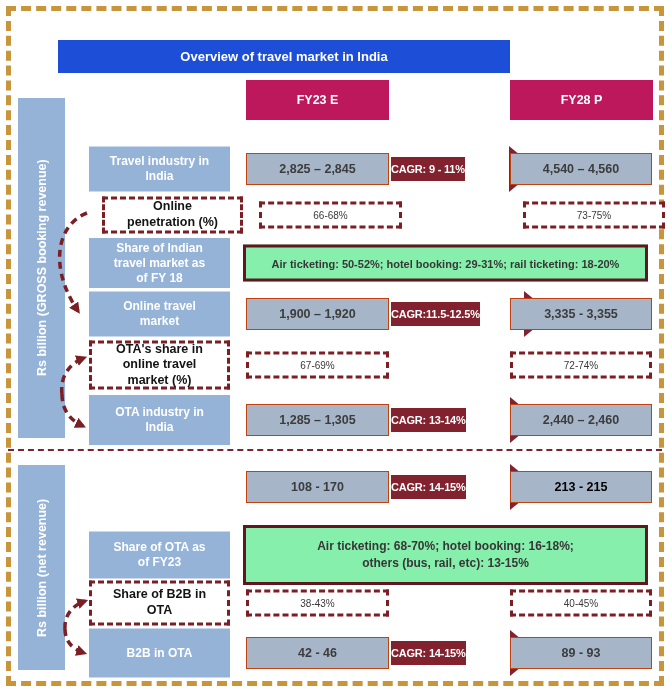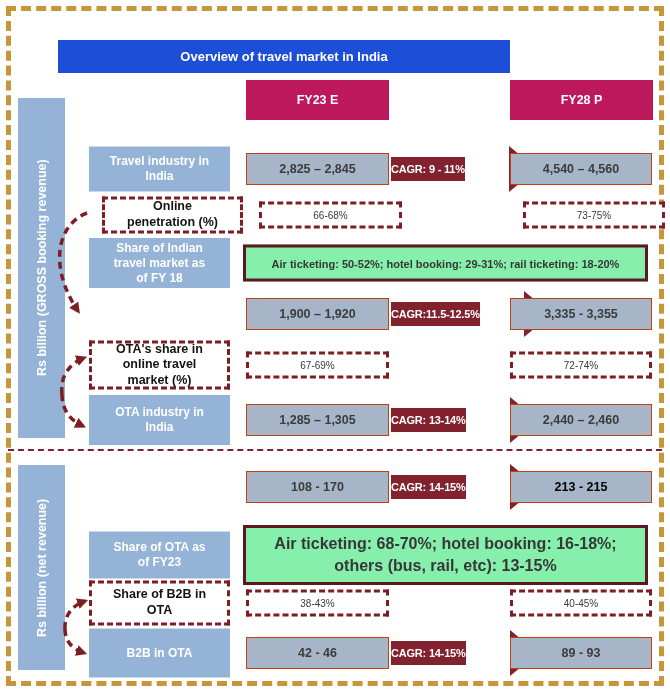--- a/index.html
+++ b/index.html
@@ -68,21 +68,21 @@
   .v1 { left:246px; width:143px; }
   .v2 { left:510px; width:142px; }
   .val-solid  { height:32px; background:#a6b5c8; border:1px solid #c2410c; color:#3c3c3c; }
   .val-dashed { height:27px; background:#fff; border:3px dashed #7c1e24; color:#3a3a3a; font-weight:normal; font-size:10px; }
   .val-strong { color:#000; }
 
   .wide { left:243px; width:405px; background:#86efac; border:3px solid #5d1820;
           color:#373737; font-weight:bold; display:flex; align-items:center;
           justify-content:center; text-align:center; }
   .wide-r3 { height:37px; font-size:11px; white-space:nowrap; }
-  .wide-r8 { height:60px; font-size:16px; white-space:pre-line; line-height:1.35; }
+  .wide-r8 { height:60px; font-size:12px; white-space:pre-line; line-height:1.35; }
 
   
   .cagr { position:absolute; left:391px; top:50%; transform:translateY(-50%);
           width:121px; height:46px; display:flex; align-items:center;gap:44px; }
   .cagr-body { width:93px; height:24px; background:#82222f; color:#fff;
                font-weight:bold; font-size:11px; letter-spacing:-0.2px;
                display:flex; align-items:center; justify-content:center; white-space:nowrap; }
   .cagr-head { width:0; height:0; border-top:23px solid transparent;
                border-bottom:23px solid transparent; border-left:28px solid #82222f; }
 
@@ -122,20 +122,21 @@
     <div class="cell val v1 val-dashed">66-68%</div>
     <div class="cell val v2 val-dashed">73-75%</div>
   </div>
 
   <div class="row r3">
     <div class="cell lbl lbl-solid">Share of Indian travel market as of FY 18</div>
     <div class="cell wide wide-r3">Air ticketing: 50-52%; hotel booking: 29-31%; rail ticketing: 18-20%</div>
   </div>
 
   <div class="row r4">
+    <div class="cell lbl lbl-solid">Online travel market</div>
     <div class="cell val v1 val-solid">1,900 – 1,920</div>
     <div class="cagr">
       <div class="cagr-body">CAGR:11.5-12.5%</div>
       <div class="cagr-head"></div>
     </div>
     <div class="cell val v2 val-solid">3,335 - 3,355</div>
   </div>
 
   <div class="row r5">
     <div class="cell lbl lbl-dashed">OTA's share in online travel market (%)</div>

